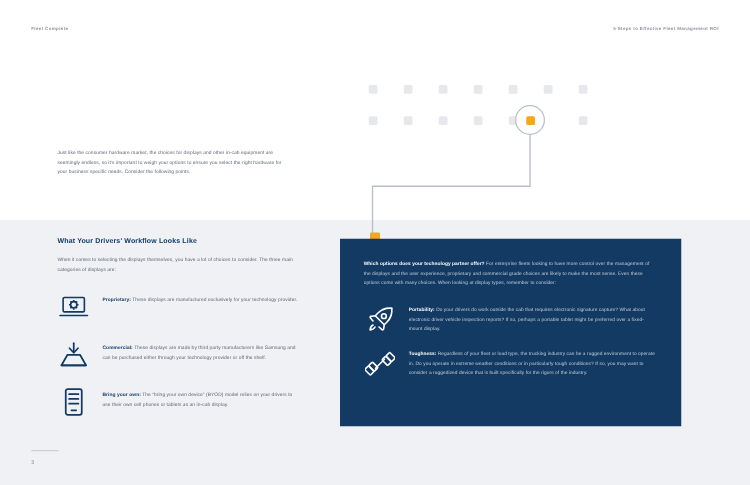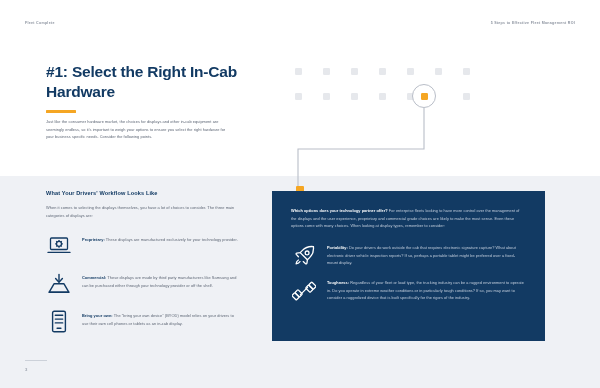--- a/index.html
+++ b/index.html
@@ -252,24 +252,20 @@
 </head>
 <body>
 
 <div class="page">
 
   <div class="run-head left">Fleet Complete</div>
   <div class="run-head right">5 Steps to Effective Fleet Management ROI</div>
 
   <div class="lower-band"></div>
 
-  <div class="title-block">
-    <h1>#1: Select the Right In-Cab Hardware</h1>
-    <div class="accent-bar"></div>
-  </div>
   <div class="intro">Just like the consumer hardware market, the choices for displays and other in-cab equipment are seemingly endless, so it's important to weigh your options to ensure you select the right hardware for your business specific needs. Consider the following points.</div>
 
   <div class="dot-grid">
     <div class="dot"></div>
     <div class="dot"></div>
     <div class="dot"></div>
     <div class="dot"></div>
     <div class="dot"></div>
     <div class="dot"></div>
     <div class="dot"></div>

